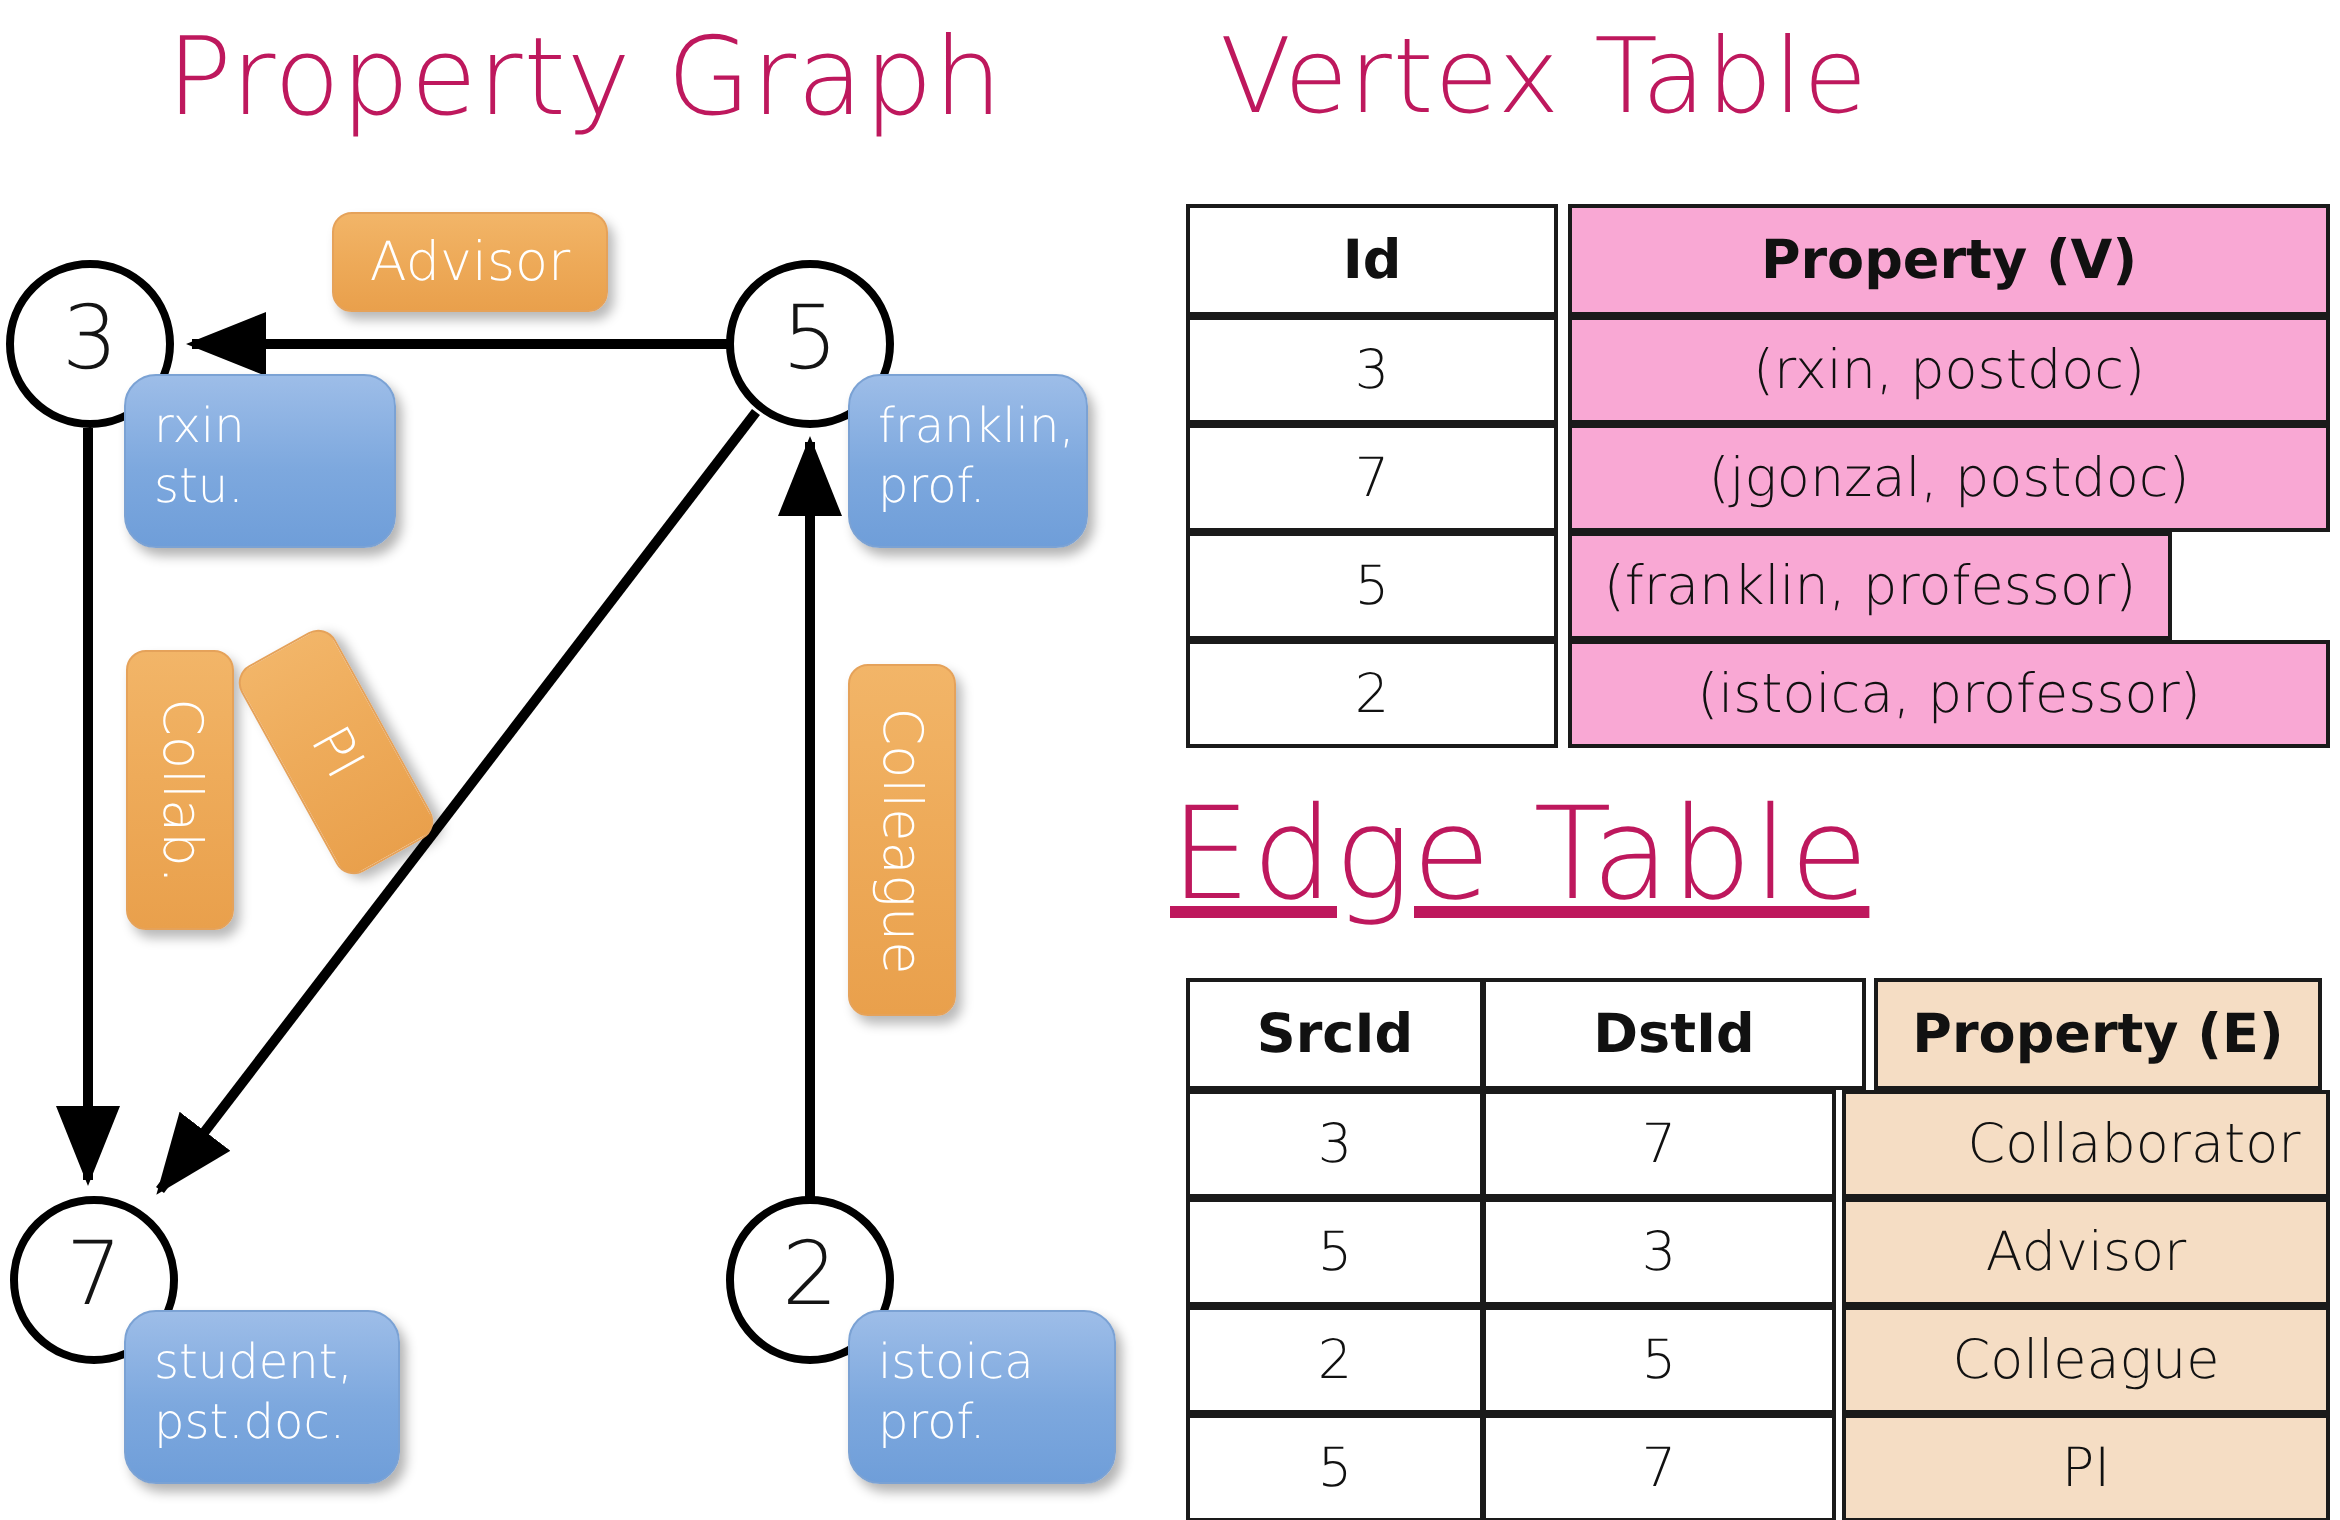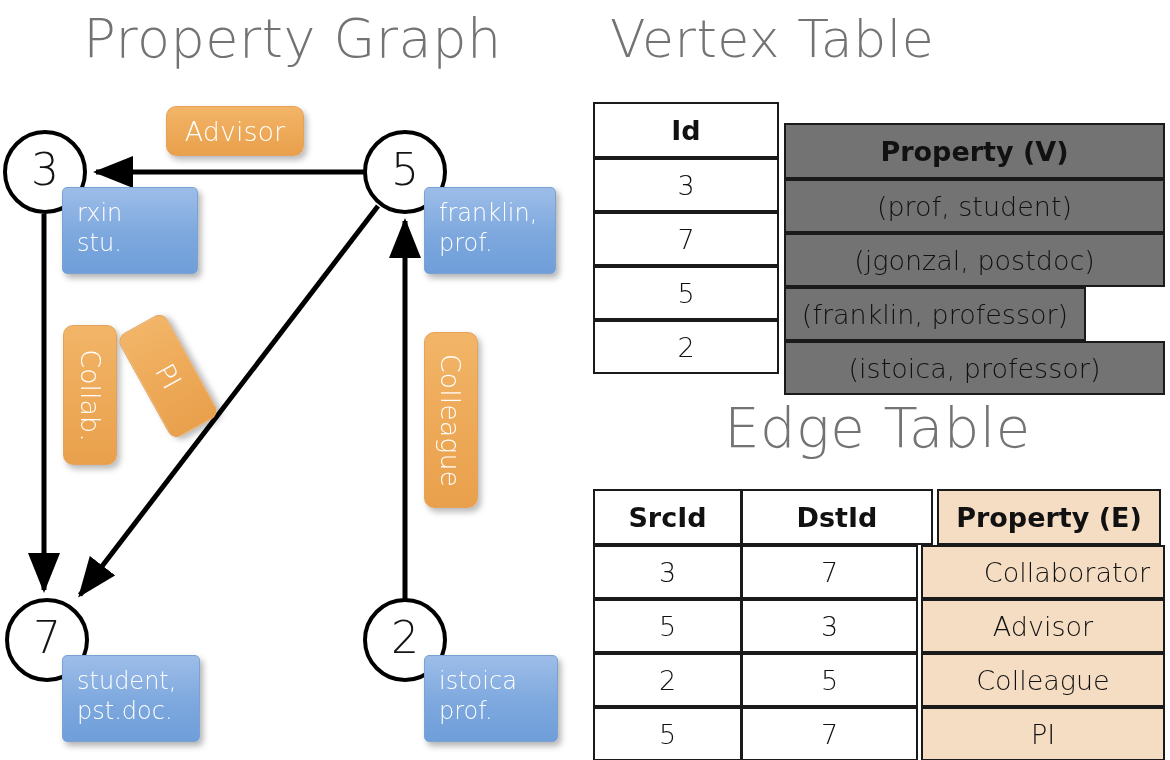--- a/index.html
+++ b/index.html
@@ -14,41 +14,42 @@
     overflow: hidden;
     font-family: "Liberation Sans", sans-serif;
     color: #000000;
   }
 
   
   .title {
     position: absolute;
     font-family: "DejaVu Sans", sans-serif;
     font-weight: 300;
-    color: #737373;
+    color: #be185d;
     white-space: nowrap;
     letter-spacing: 0.5px;
   }
   #title-property-graph {
     left: 0; top: 8px; width: 585px;
     text-align: center;
     font-size: 54px;
     line-height: 62px;
   }
   #title-vertex-table {
     left: 610px; top: 8px; width: 585px;
     text-align: left;
     font-size: 52px;
     line-height: 62px;
   }
   #title-edge-table {
     left: 585px; top: 397px; width: 585px;
-    text-align: center;
-    font-size: 56px;
+    text-align: left;
+    font-size: 64px;
     line-height: 62px;
+    text-decoration: underline;
   }
 
   
   #graph-canvas {
     position: absolute;
     left: 0; top: 0;
     width: 585px; height: 760px;
   }
   #graph-edges {
     position: absolute;
@@ -70,21 +71,21 @@
     font-weight: 300;
     font-size: 44px;
     color: #141414;
     line-height: 1;
   }
   .node span { position: relative; top: -2px; }
 
   
   .prop-box {
     position: absolute;
-    border-radius: 5px;
+    border-radius: 16px;
     background: linear-gradient(to bottom, #9dbde8 0%, #7da8de 55%, #6f9ed9 100%);
     border: 1px solid #7ba2d4;
     box-shadow: 3px 4px 6px rgba(0,0,0,0.30);
     color: #ffffff;
     font-family: "DejaVu Sans", sans-serif;
     font-weight: 300;
     font-size: 24px;
     line-height: 30px;
     padding: 10px 0 0 14px;
     box-sizing: border-box;
@@ -123,21 +124,21 @@
     align-items: center;
     justify-content: center;
     font-family: "DejaVu Sans", sans-serif;
     font-weight: 300;
     font-size: 27px;
     color: #111111;
     background: #ffffff;
     white-space: nowrap;
   }
   .cell.hdr { font-weight: 700; font-size: 27px; }
-  .cell.blue { background: #737373; margin-top: 21px; }
+  .cell.blue { background: #f9a8d4; }
   .cell.orange { background: #f5ddc4; }
 </style>
 </head>
 <body>
 
 <div class="title" id="title-property-graph">Property Graph</div>
 <div class="title" id="title-vertex-table">Vertex Table</div>
 <div class="title" id="title-edge-table">Edge Table</div>
 
 <div id="graph-canvas">
@@ -177,21 +178,21 @@
 
   <div class="node" style="left:3px; top:130px;">
     <span>3</span>
   </div>
   <div class="prop-box" style="left:62px; top:187px; width:136px; height:87px;">rxin
 stu.</div>
 
   <div class="node" style="left:363px; top:130px;">
     <span>5</span>
   </div>
-  <div class="prop-box" style="left:424px; top:187px; width:132px; height:87px;">franklin,
+  <div class="prop-box" style="left:424px; top:187px; width:120px; height:87px;">franklin,
 prof.</div>
 
   <div class="node" style="left:5px; top:598px;">
     <span>7</span>
   </div>
   <div class="prop-box" style="left:62px; top:655px; width:138px; height:87px;">student,
 pst.doc.</div>
 
   <div class="node" style="left:363px; top:598px;">
     <span>2</span>
@@ -200,21 +201,21 @@
 prof.</div>
 
 </div>
 
 <div class="tbl" id="vertex-table" style="left:0; top:0; width:1170px; height:760px;">
 
   <div class="cell hdr" style="left:593px; top:102px; width:186px; height:56px;">Id</div>
   <div class="cell hdr blue" style="left:784px; top:102px; width:381px; height:56px;">Property (V)</div>
 
   <div class="cell" style="left:593px; top:158px; width:186px; height:54px;">3</div>
-  <div class="cell blue" style="left:784px; top:158px; width:381px; height:54px;">(prof, student)</div>
+  <div class="cell blue" style="left:784px; top:158px; width:381px; height:54px;">(rxin, postdoc)</div>
 
   <div class="cell" style="left:593px; top:212px; width:186px; height:54px;">7</div>
   <div class="cell blue" style="left:784px; top:212px; width:381px; height:54px;">(jgonzal, postdoc)</div>
 
   <div class="cell" style="left:593px; top:266px; width:186px; height:54px;">5</div>
   <div class="cell blue" style="left:784px; top:266px; width:302px; height:54px;">(franklin, professor)</div>
 
   <div class="cell" style="left:593px; top:320px; width:186px; height:54px;">2</div>
   <div class="cell blue" style="left:784px; top:320px; width:381px; height:54px;">(istoica, professor)</div>
 </div>

